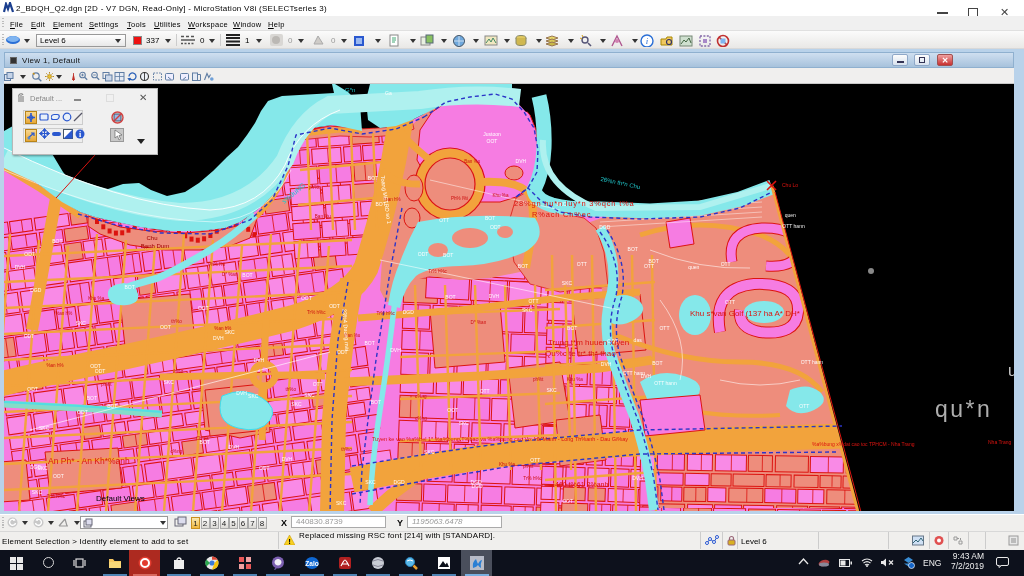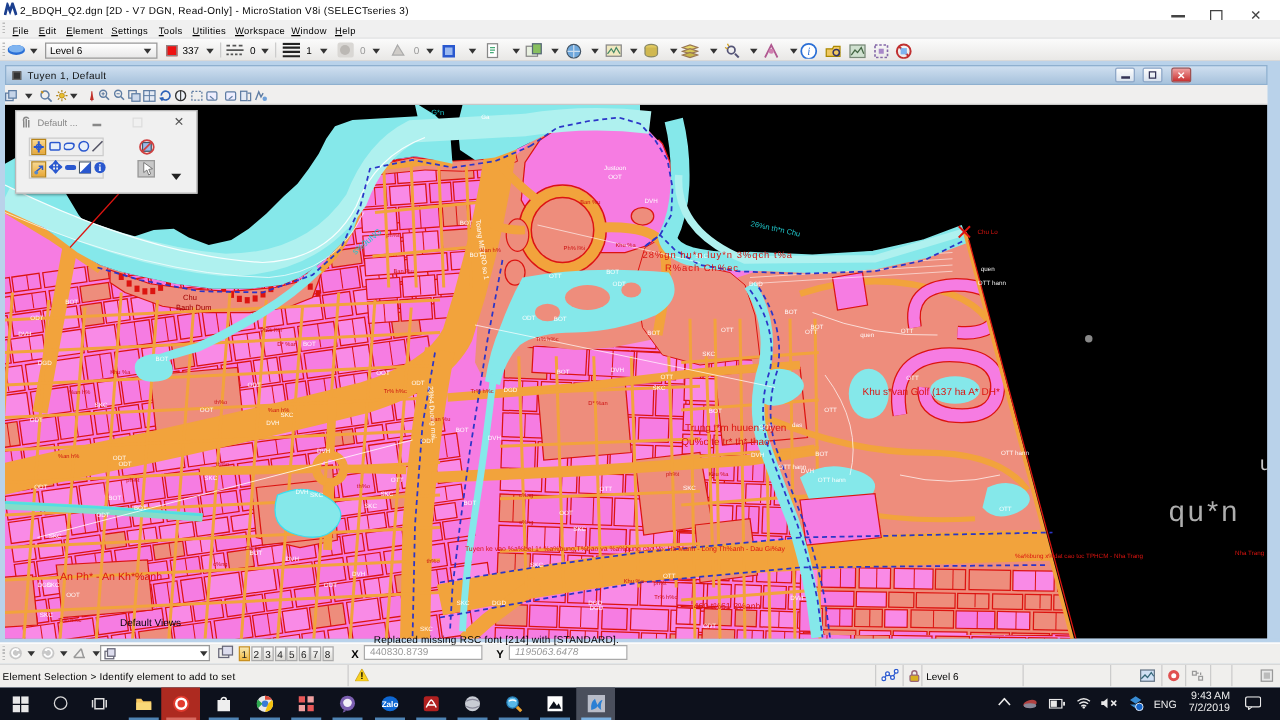--- a/index.html
+++ b/index.html
@@ -1244,21 +1244,21 @@
 <div class="abs" style="left:504px;top:39px;width:0;height:0;border-left:3.5px solid transparent;border-right:3.5px solid transparent;border-top:4px solid #333;"></div>
 <div class="abs" style="left:536px;top:39px;width:0;height:0;border-left:3.5px solid transparent;border-right:3.5px solid transparent;border-top:4px solid #333;"></div>
 <div class="abs" style="left:568px;top:39px;width:0;height:0;border-left:3.5px solid transparent;border-right:3.5px solid transparent;border-top:4px solid #333;"></div>
 <div class="abs" style="left:600px;top:39px;width:0;height:0;border-left:3.5px solid transparent;border-right:3.5px solid transparent;border-top:4px solid #333;"></div>
 <div class="abs" style="left:632px;top:39px;width:0;height:0;border-left:3.5px solid transparent;border-right:3.5px solid transparent;border-top:4px solid #333;"></div>
 <div class="abs" style="left:0;top:49px;width:4px;height:464px;background:#b9d2ea;"></div>
 <div class="abs" style="left:1014px;top:49px;width:10px;height:464px;background:#b9d2ea;"></div>
 <div class="abs" style="left:0;top:49px;width:1024px;height:3px;background:#b9d2ea;"></div>
 <div class="abs" style="left:4px;top:52px;width:1010px;height:16px;background:linear-gradient(#cfdff0,#a7c2dc);border:1px solid #8fb0cf;"></div>
 <div class="abs" style="left:10px;top:57px;width:7px;height:7px;background:#333;border:1px solid #666;"></div>
-<div class="abs" style="left:22px;top:56px;font-size:8px;color:#111;letter-spacing:0.3px;">Tuyen 1, Default</div>
+<div class="abs" style="left:22px;top:56px;font-size:8px;color:#111;letter-spacing:0.3px;">View 1, Default</div>
 <div class="abs" style="left:892px;top:54px;width:16px;height:12px;background:linear-gradient(#fdfdfd,#d8e2ee);border:1px solid #8fa8c8;border-radius:2px;">
     <div style="margin-top:6px;margin-left:4px;width:7px;height:2px;background:#335;"></div>
   </div>
 <div class="abs" style="left:914px;top:54px;width:16px;height:12px;background:linear-gradient(#fdfdfd,#d8e2ee);border:1px solid #8fa8c8;border-radius:2px;">
     <div style="margin-top:2px;margin-left:4px;width:6px;height:6px;border:1.5px solid #335;"></div>
   </div>
 <div class="abs" style="left:937px;top:54px;width:16px;height:12px;background:linear-gradient(#f0a0a0,#c83030);border:1px solid #a05050;border-radius:2px;color:#fff;font-size:8px;text-align:center;line-height:12px;font-weight:bold;">✕</div>
 <div class="abs" style="left:4px;top:68px;width:1010px;height:16px;background:#f0efee;border-bottom:1px solid #c8c8c8;"></div>
 <div class="abs" style="left:3px;top:71px;width:11px;height:11px;">
     <svg width="11" height="11">
@@ -1486,21 +1486,21 @@
 <div class="abs" style="left:407px;top:516px;width:95px;height:12px;background:#fff;border:1px solid #aaa;font-size:8px;line-height:10px;color:#999;padding-left:4px;font-style:italic;">1195063.6478</div>
 <div class="abs" style="left:0;top:531px;width:1024px;height:19px;background:#f0efed;border-top:1px solid #d8d8d8;"></div>
 <div class="abs" style="left:2px;top:537px;font-size:8px;color:#000;letter-spacing:0.2px;">Element Selection &gt; Identify element to add to set</div>
 <div class="abs" style="left:278px;top:532px;width:1px;height:17px;background:#ccc;"></div>
 <div class="abs" style="left:284px;top:535px;width:11px;height:10px;">
     <svg width="11" height="10">
       <path d="M5.5,0 L11,10 H0 z" fill="#f8d020" stroke="#c09000" stroke-width=".5"></path>
       <text x="5.5" y="8.5" font-size="8" text-anchor="middle" font-weight="bold">!</text>
     </svg>
   </div>
-<div class="abs" style="left:299px;top:507px;font-size:8px;color:#000;letter-spacing:0.2px;">Replaced missing RSC font [214] with [STANDARD].</div>
+<div class="abs" style="left:299px;top:531px;font-size:8px;color:#000;letter-spacing:0.2px;">Replaced missing RSC font [214] with [STANDARD].</div>
 <div class="abs" style="left:700px;top:532px;width:1px;height:17px;background:#ccc;"></div>
 <div class="abs" style="left:705px;top:535px;width:14px;height:11px;">
     <svg width="14" height="11">
       <path d="M2,8 l3,-4 4,3 3,-5" fill="none" stroke="#2a58cf"></path>
       <circle cx="2" cy="8" r="1.5" fill="#fff" stroke="#2a58cf"></circle>
       <circle cx="5" cy="4" r="1.5" fill="#fff" stroke="#2a58cf"></circle>
       <circle cx="9" cy="7" r="1.5" fill="#fff" stroke="#2a58cf"></circle>
       <circle cx="12" cy="2" r="1.5" fill="#fff" stroke="#2a58cf"></circle>
     </svg>
   </div>

